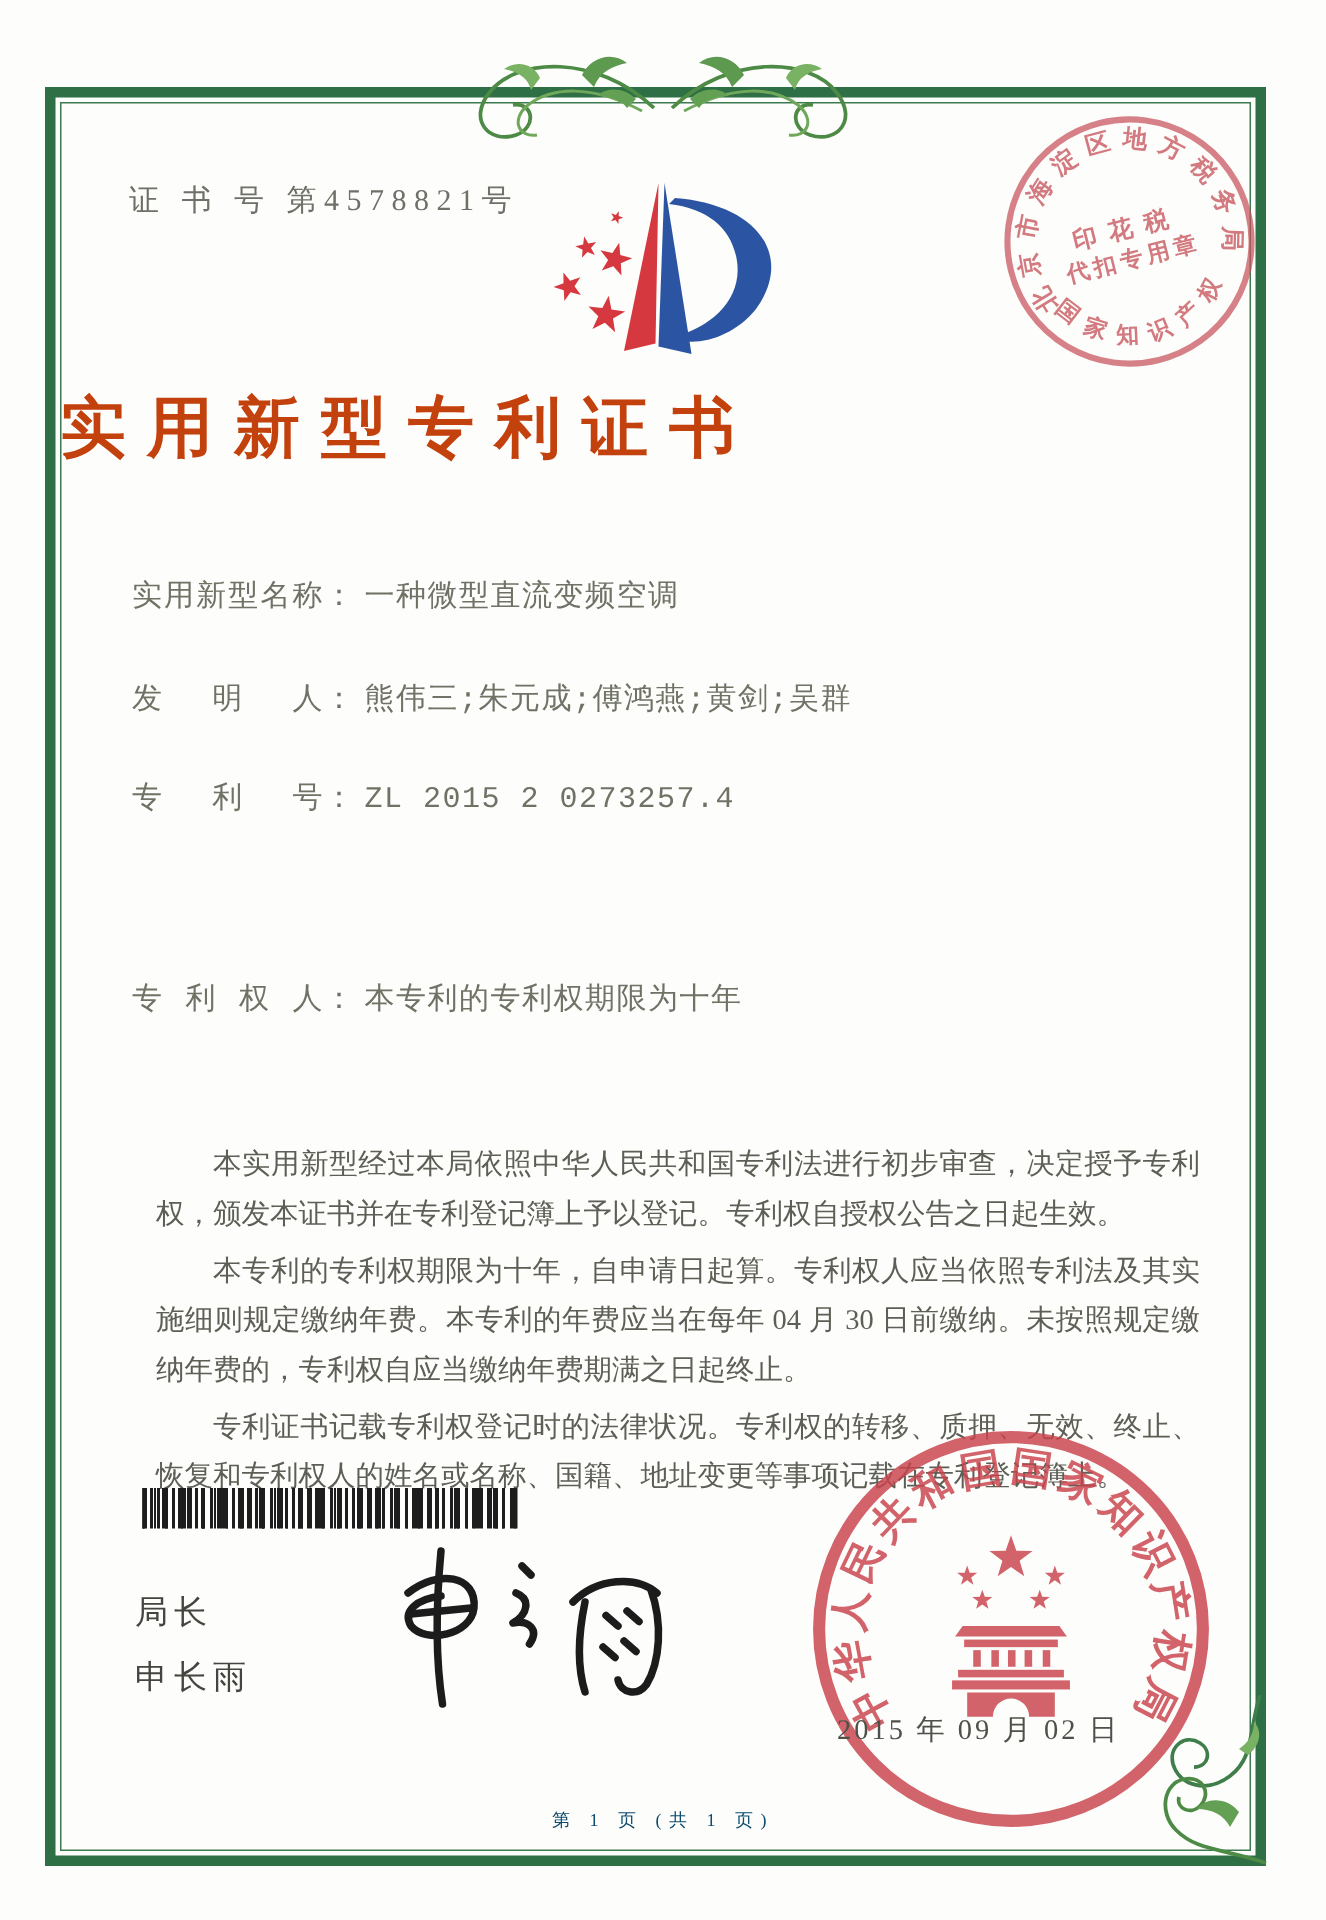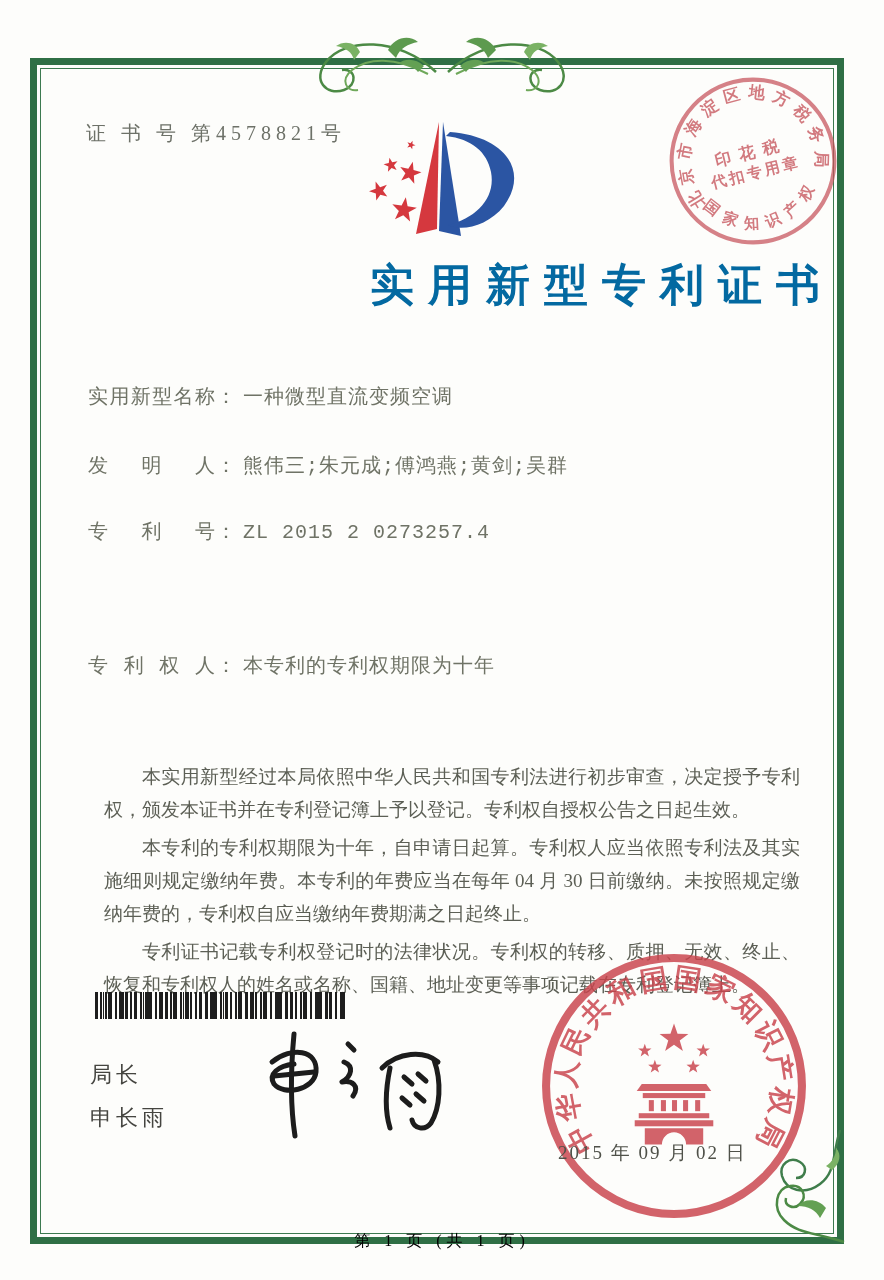--- a/index.html
+++ b/index.html
@@ -6,22 +6,22 @@
   .page{position:relative;width:884px;height:1280px;background:#fdfdfb;overflow:hidden;
         font-family:"Liberation Serif","DejaVu Serif",serif;}
   
   .frame{position:absolute;left:30px;top:58px;right:40px;bottom:36px;
          border:7px solid #2f6f45;}
   .frame-inner{position:absolute;inset:3px;border:1.5px solid #3c7a50;}
   
   .cert-no{position:absolute;left:86px;top:120px;font-size:20px;letter-spacing:5px;color:#6d7168;}
   .logo{position:absolute;left:342px;top:112px;}
   .tax-seal{position:absolute;left:664px;top:72px;transform:rotate(-14deg);opacity:.85;}
-  .title{position:absolute;left:40px;right:50px;top:256px;text-align:right;
-         font-size:44px;font-weight:bold;letter-spacing:14px;color:#0369a1;}
+  .title{position:absolute;left:40px;right:50px;top:256px;text-align:left;
+         font-size:44px;font-weight:bold;letter-spacing:14px;color:#c2410c;}
   
   .field{position:absolute;left:88px;font-size:20px;color:#6f7366;letter-spacing:1px;white-space:nowrap;font-family:Liberation Mono, monospace;}
   .flabel{display:inline-block;width:128px;text-align:justify;text-align-last:justify;vertical-align:bottom;}
   .fcolon{margin-right:6px;}
   .f0{top:383px}.f1{top:452px}.f2{top:518px}.f3{top:587px}.f4{top:652px}.f5{top:717px}
   
   .paras{position:absolute;left:104px;right:84px;top:760px;font-size:19px;line-height:33px;
          color:#5c5f55;text-align:justify;}
   .paras p{margin:0 0 5px 0;text-indent:2em;}
   
@@ -30,22 +30,22 @@
       repeating-linear-gradient(90deg,#1d1d1d 0 2px,rgba(0,0,0,0) 2px 5px),
       repeating-linear-gradient(90deg,#1d1d1d 0 1px,rgba(0,0,0,0) 1px 8px),
       repeating-linear-gradient(90deg,#1d1d1d 0 3px,rgba(0,0,0,0) 3px 13px);}
   
   .sig-title{position:absolute;left:90px;top:1060px;font-size:22px;letter-spacing:4px;color:#454540;}
   .sig-name{position:absolute;left:90px;top:1103px;font-size:22px;letter-spacing:4px;color:#454540;}
   .signature{position:absolute;left:232px;top:1022px;}
   
   .office-seal{position:absolute;left:538px;top:950px;opacity:.9;}
   .issue-date{position:absolute;left:558px;top:1140px;font-size:19px;letter-spacing:2px;color:#4f5149;z-index:5;}
-  .footer{position:absolute;left:0;right:0;top:1231px;text-align:center;font-size:16px;
-          letter-spacing:5px;color:#000000;}
+  .footer{position:absolute;left:0;right:0;top:1205px;text-align:center;font-size:12px;
+          letter-spacing:5px;color:#0c4a6e;}
   .ornament-top{position:absolute;left:276px;top:22px;}
   .ornament-corner{position:absolute;left:748px;top:1124px;}
 </style>
 </head>
 <body>
 
 <div class="page">
 
   <div class="frame">
     <div class="frame-inner"></div>

